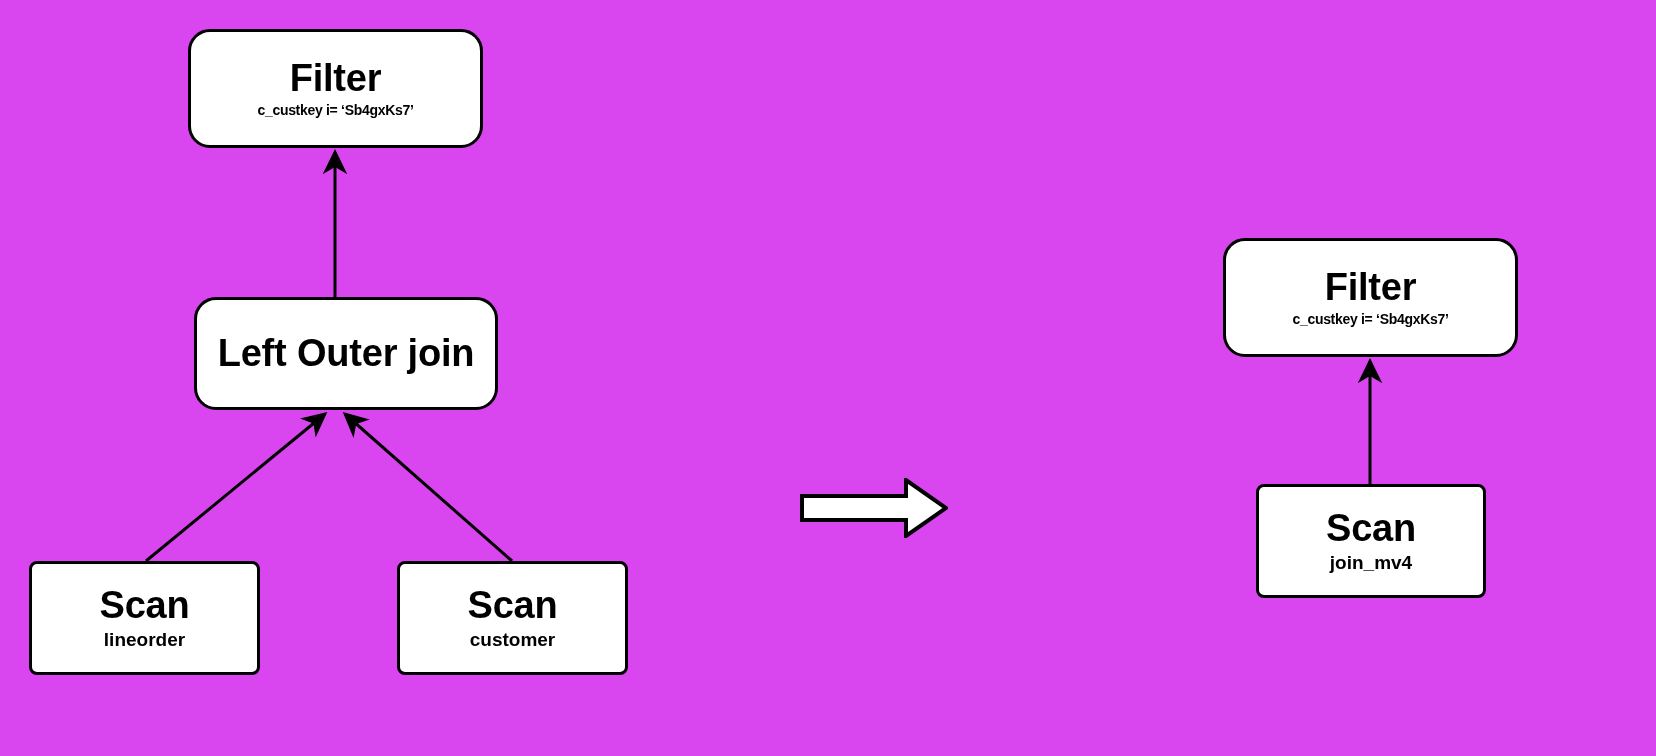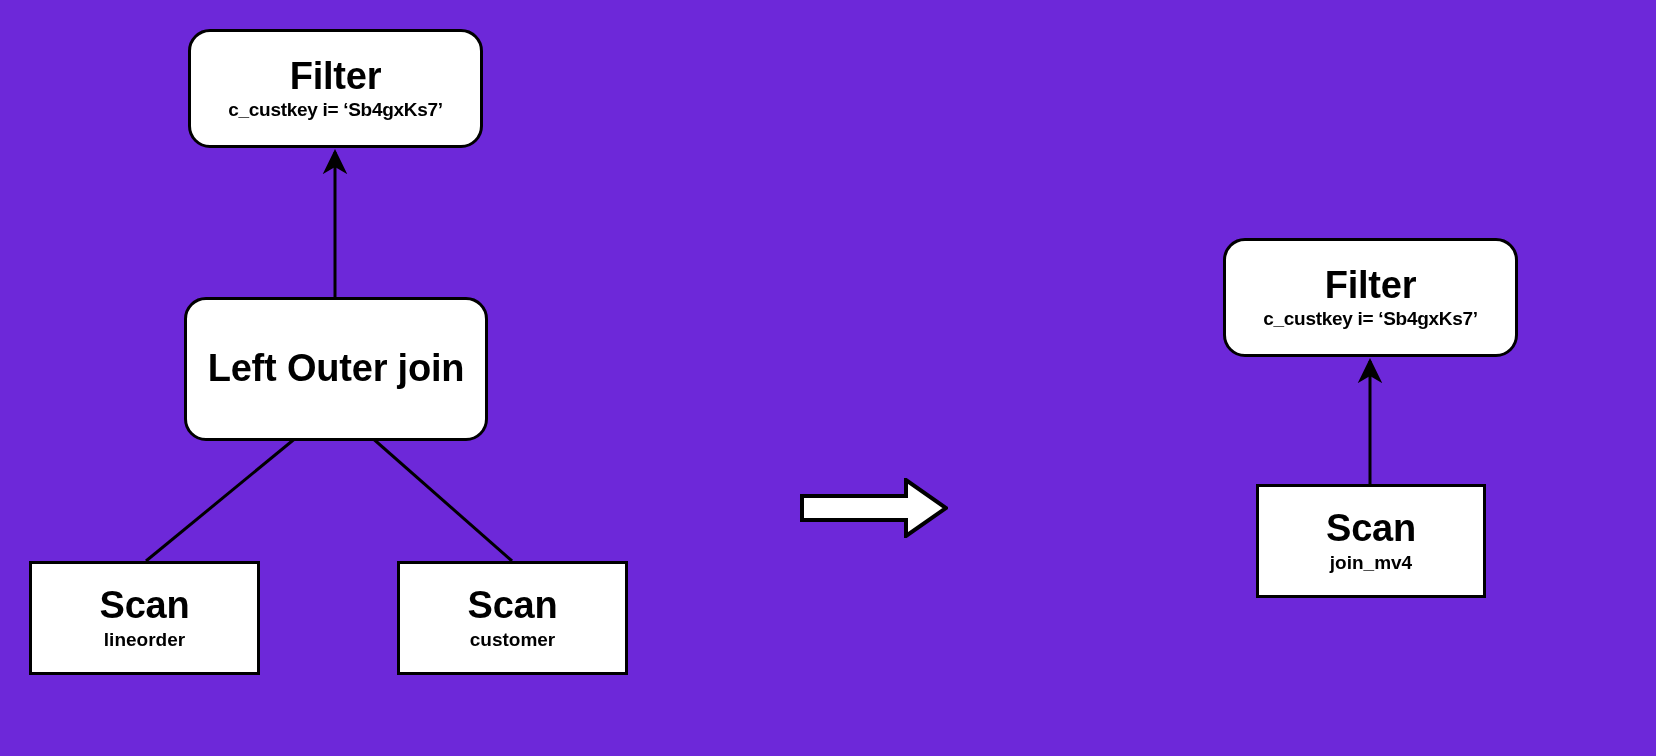--- a/index.html
+++ b/index.html
@@ -9,21 +9,21 @@
     background: #ffffff;
   }
   body {
     font-family: "Liberation Sans", sans-serif;
     color: #000000;
   }
   #canvas {
     position: relative;
     width: 1656px;
     height: 756px;
-    background: #6d28d9;
+    background: #d946ef;
     overflow: hidden;
   }
   .edge-layer {
     position: absolute;
     left: 0;
     top: 0;
     width: 1656px;
     height: 756px;
     pointer-events: none;
   }
@@ -37,45 +37,45 @@
     align-items: center;
     justify-content: center;
     text-align: center;
     line-height: 1.05;
   }
   .node.rounded {
     border-radius: 22px;
   }
   .node.square {
     border-width: 3px;
-    border-radius: 0;
+    border-radius: 8px;
   }
   .node-title {
     font-weight: bold;
     letter-spacing: -0.2px;
   }
   .node-title.big {
     font-size: 38px;
   }
   .node-sub {
     margin-top: 4px;
   }
   .node-sub.bold {
-    font-size: 19px;
+    font-size: 14px;
     font-weight: bold;
     letter-spacing: -0.3px;
   }
   .node-sub.plain {
     font-size: 19px;
     font-weight: bold;
   }
 
   
   #left-filter   { left: 188px; top: 29px;  width: 295px; height: 119px; }
-  #left-join     { left: 184px; top: 297px; width: 304px; height: 144px; }
+  #left-join     { left: 194px; top: 297px; width: 304px; height: 113px; }
   #left-scan-lo  { left: 29px;  top: 561px; width: 231px; height: 114px; }
   #left-scan-cust{ left: 397px; top: 561px; width: 231px; height: 114px; }
 
   
   #right-filter  { left: 1223px; top: 238px; width: 295px; height: 119px; }
   #right-scan    { left: 1256px; top: 484px; width: 230px; height: 114px; }
 
   .transform-arrow {
     position: absolute;
     left: 800px;

